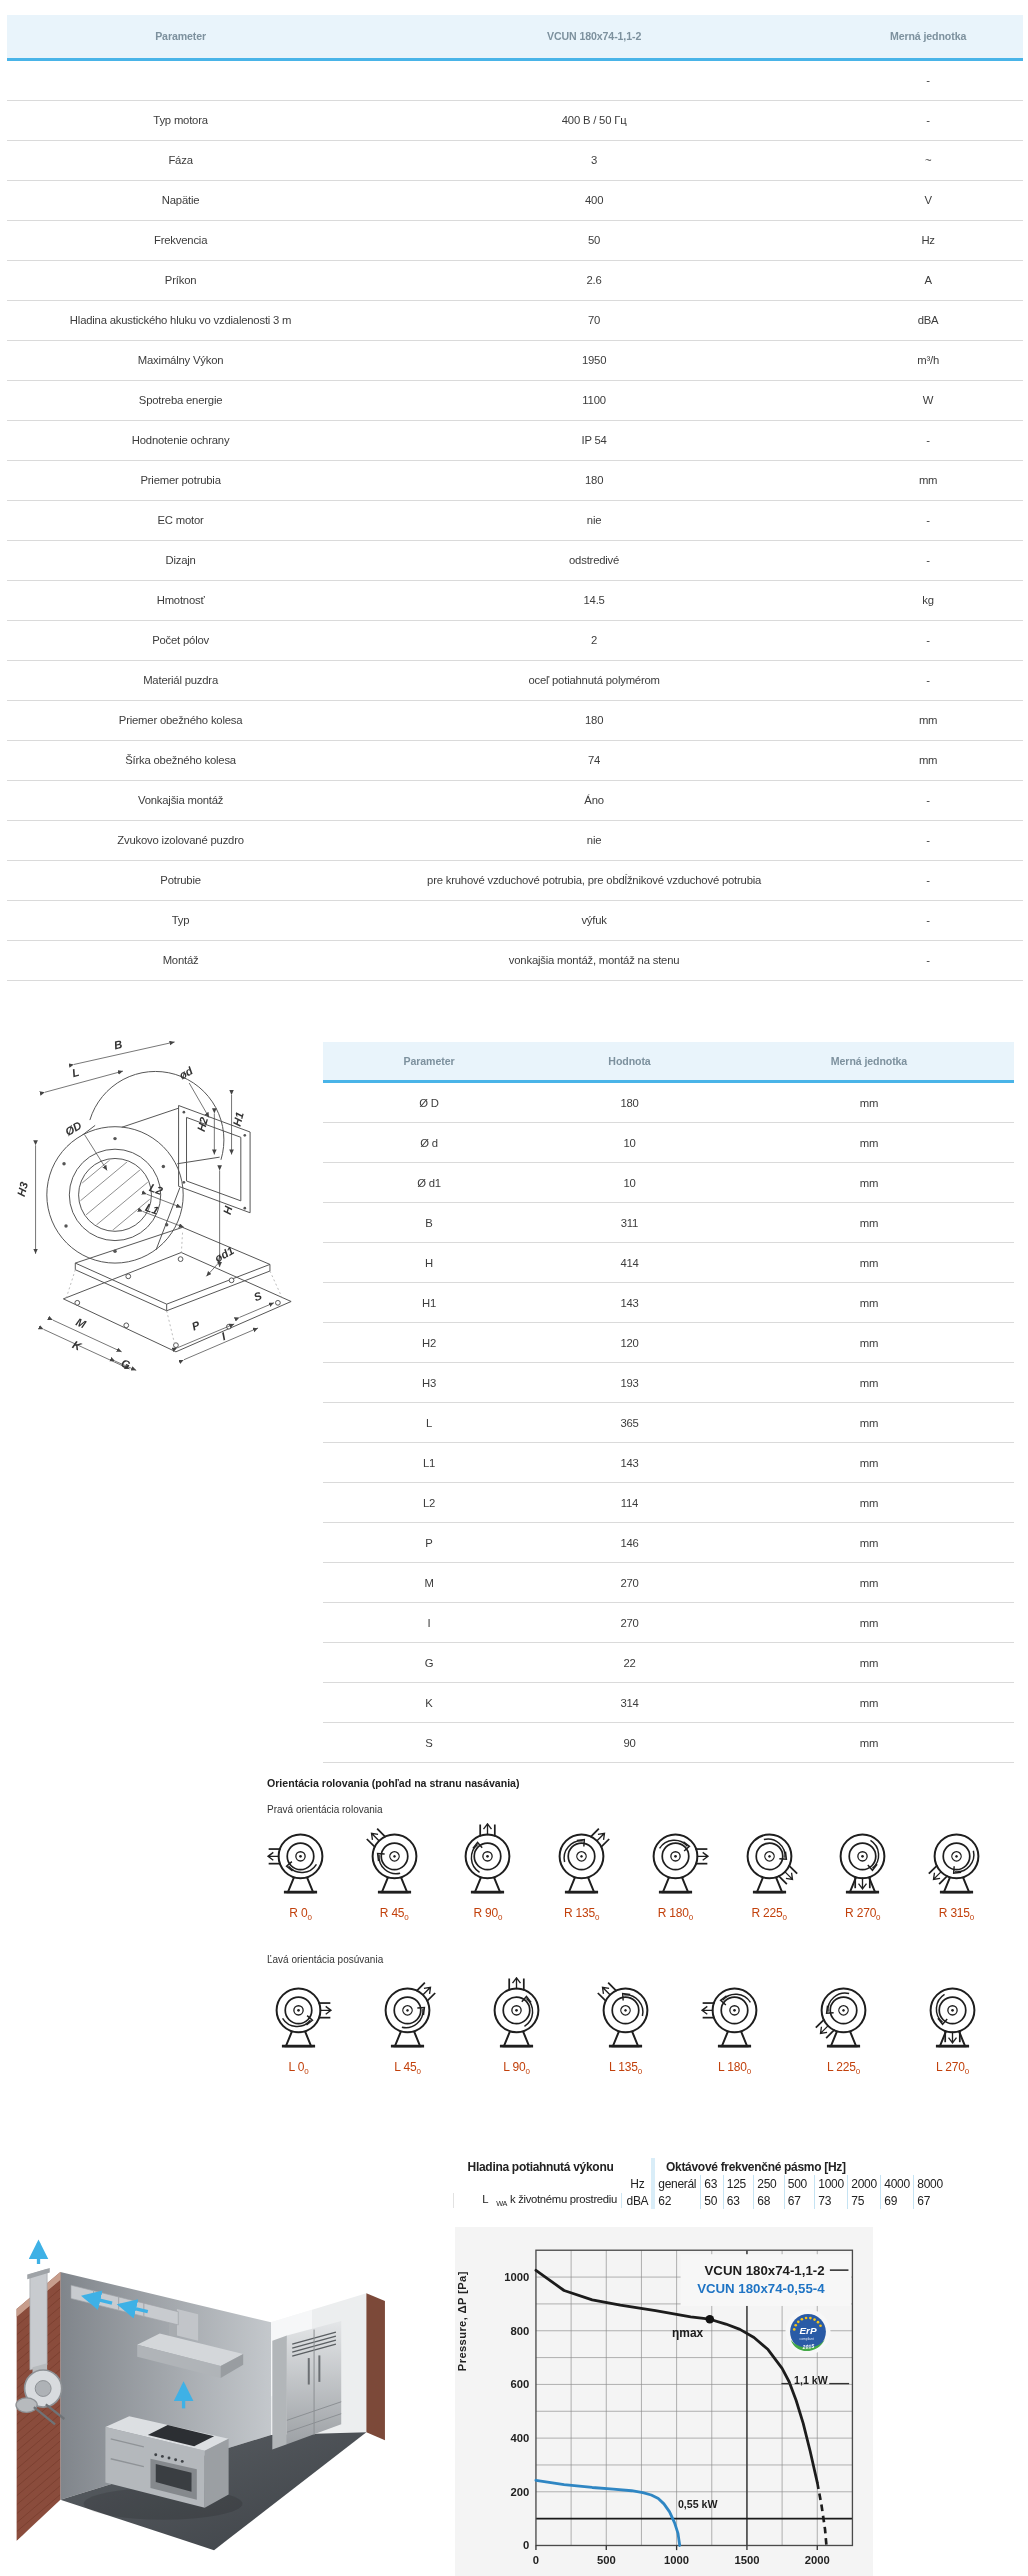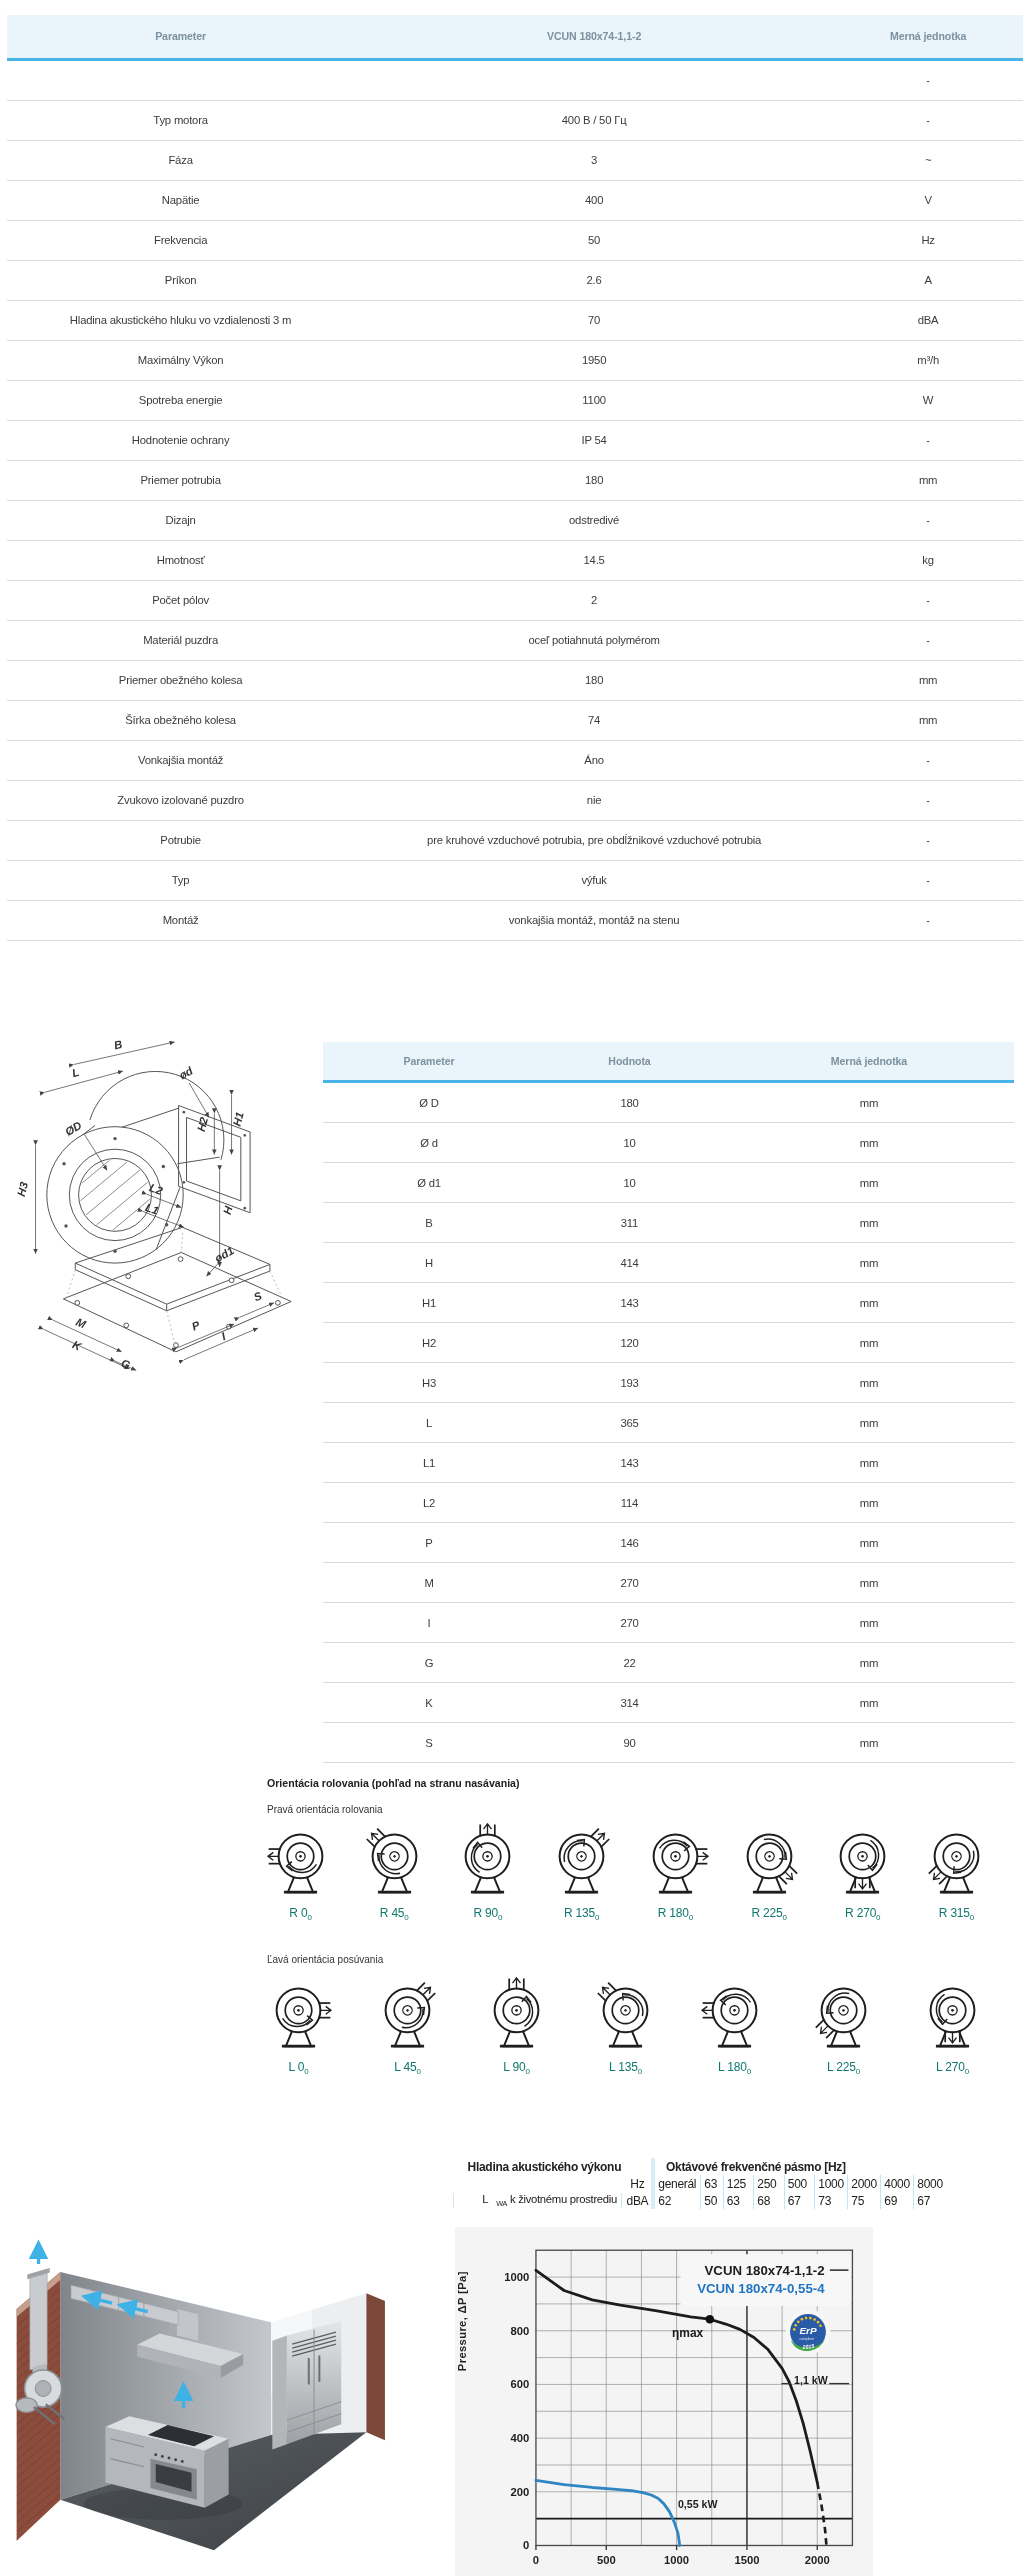--- a/index.html
+++ b/index.html
@@ -24,21 +24,21 @@
 
   
   .orient-title{position:absolute;left:267px;top:1777px;font-size:10.6px;font-weight:bold;color:#222;}
   .orient-sub{position:absolute;font-size:10px;color:#333;}
   #orient-sub-r{left:267px;top:1804px;}
   #orient-sub-l{left:267px;top:1954px;}
   .fan-row{position:absolute;left:264px;width:729px;display:flex;justify-content:space-between;}
   #fan-row-r{top:1823px;}
   #fan-row-l{top:1977px;gap:40px;}
   .fan-item{width:73px;display:flex;flex-direction:column;align-items:center;}
-  .fan-label{margin-top:6.6px;font-size:12px;color:#0f766e;letter-spacing:-0.2px;}
+  .fan-label{margin-top:6.6px;font-size:12px;color:#c2410c;letter-spacing:-0.2px;}
   .fan-label sub{font-size:8px;}
 
   
   .acoustic{position:absolute;left:453px;top:2158px;font-size:12px;color:#222;letter-spacing:-0.3px;}
   .ac-grid{display:grid;
     grid-template-columns:169px 29px 4px 45px 22.5px 30.5px 30.5px 30.5px 33px 33px 33px 33px;
     grid-auto-rows:minmax(17px,auto);align-items:center;}
   .ac-band{background:#d9edf8;grid-row:1 / span 3;grid-column:3;height:100%;}
   .ac-title{font-weight:bold;white-space:nowrap;}
   .ac-cell{white-space:nowrap;padding-left:3.3px;}
@@ -117,20 +117,25 @@
         </tr>
         <tr>
           <td>Hodnotenie ochrany</td>
           <td>IP 54</td>
           <td>-</td>
         </tr>
         <tr>
           <td>Priemer potrubia</td>
           <td>180</td>
           <td>mm</td>
+        </tr>
+        <tr>
+          <td>EC motor</td>
+          <td>nie</td>
+          <td>-</td>
         </tr>
         <tr>
           <td>Dizajn</td>
           <td>odstredivé</td>
           <td>-</td>
         </tr>
         <tr>
           <td>Hmotnosť</td>
           <td>14.5</td>
           <td>kg</td>
@@ -712,21 +717,21 @@
         <path d="M30,38 L37,29 L44,37" stroke-width="2.2"></path>
       </g>
     </g>
   </svg>
        <div class="fan-label">L 315<sub>0</sub></div>
      </div>
     </div>
 
   <div class="acoustic">
     <div class="ac-grid" id="ac-grid">
-        <div class="ac-title" style="grid-column:1 / span 2;padding-left:14.6px">Hladina akustického výkonu</div>
+        <div class="ac-title" style="grid-column:1 / span 2;padding-left:14.6px">Hladina potiahnutá výkonu</div>
         <div class="ac-band"></div>
         <div class="ac-title" style="grid-column:4 / span 9;padding-left:11px">Oktávové frekvenčné pásmo [Hz]</div>
         <div></div>
         <div class="ac-cell" style="text-align:right;padding-right:6.6px">Hz</div>
         <div class="ac-cell " style="grid-column:4">generál</div>
         <div class="ac-cell ac-sep" style="grid-column:5">63</div>
         <div class="ac-cell ac-sep" style="grid-column:6">125</div>
         <div class="ac-cell ac-sep" style="grid-column:7">250</div>
         <div class="ac-cell ac-sep" style="grid-column:8">500</div>
         <div class="ac-cell ac-sep" style="grid-column:9">1000</div>

